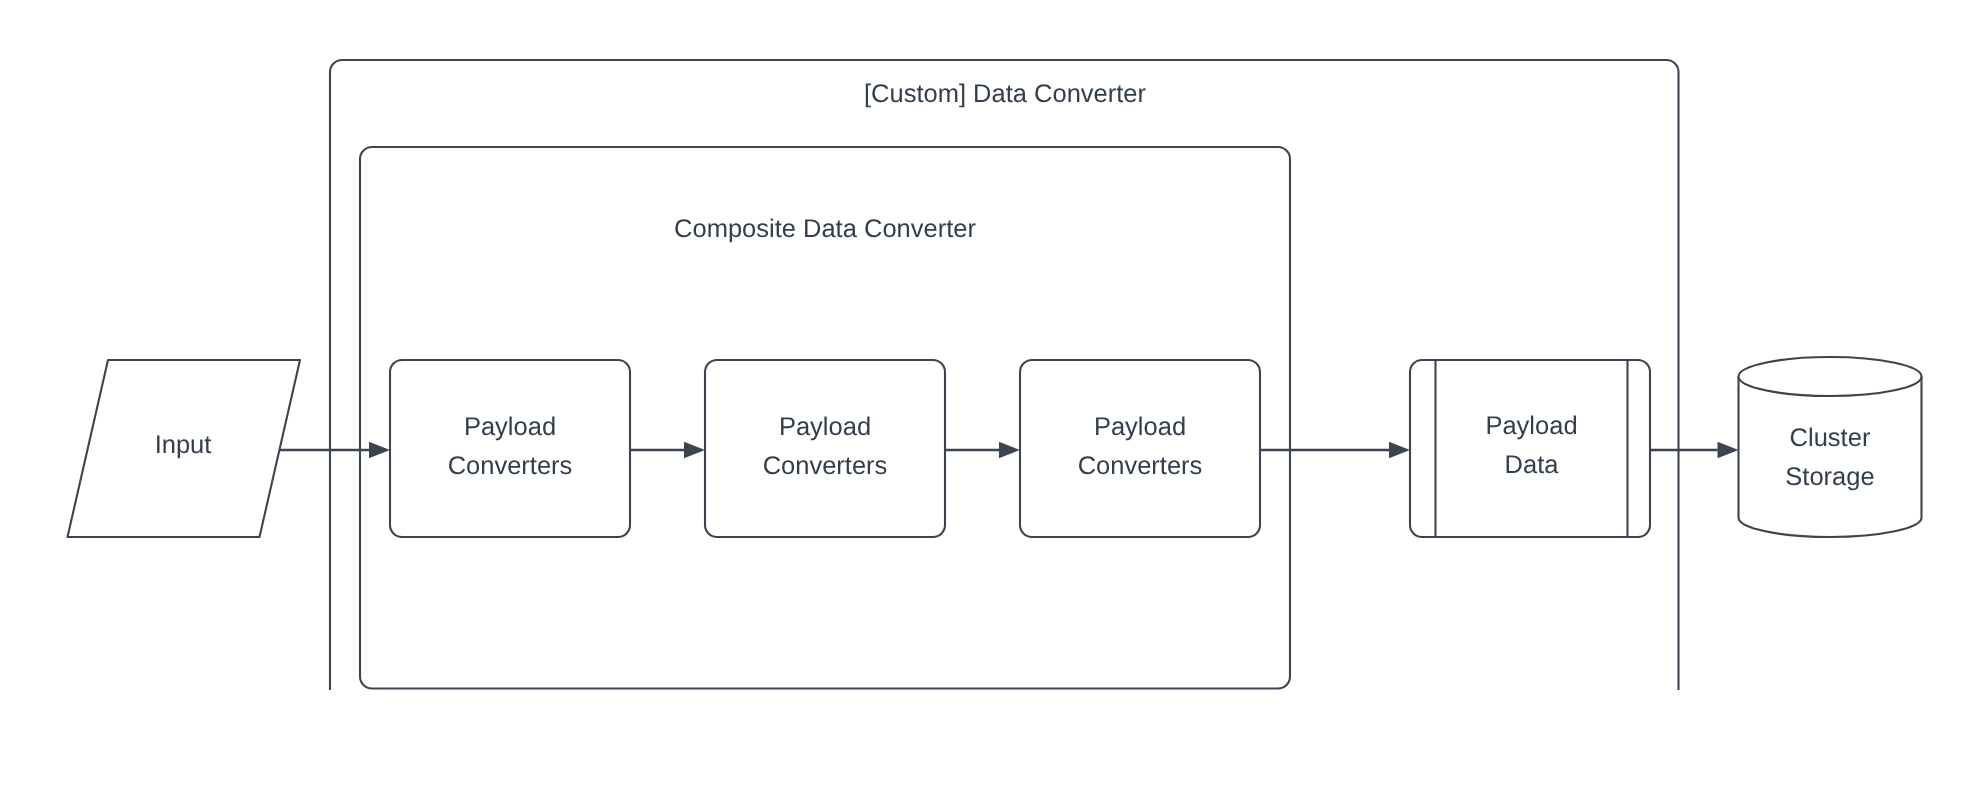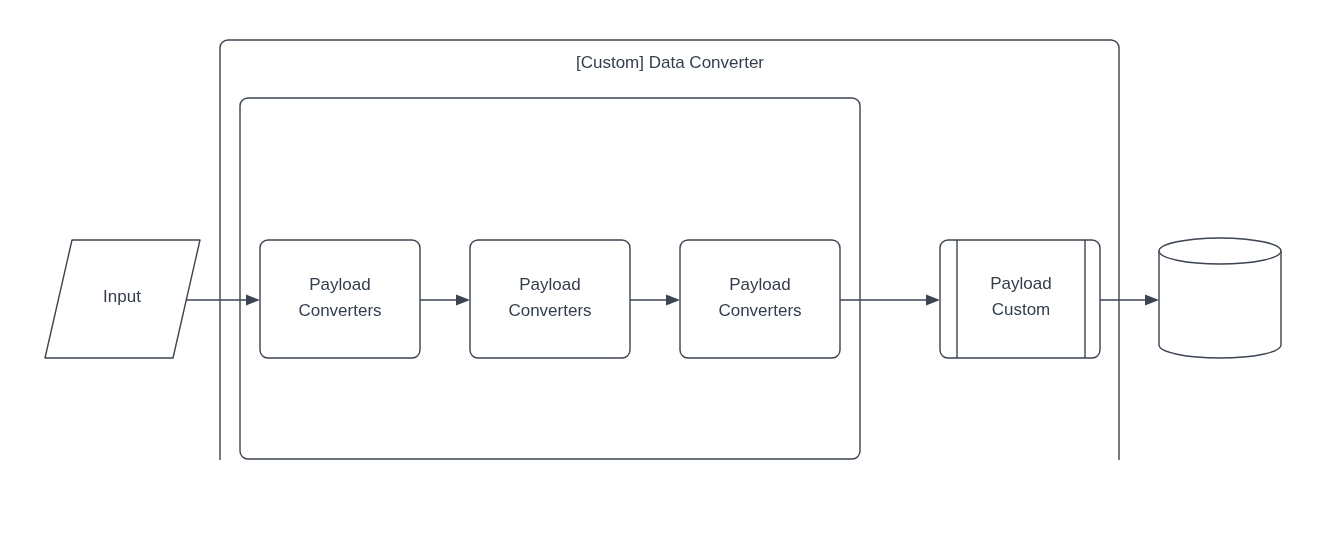--- a/index.html
+++ b/index.html
@@ -92,37 +92,42 @@
       <polygon class="arrow-head" points="940,300 926,294.5 926,305.5"></polygon>
     </g>
     <g>
       <line class="arrow-line" x1="1100" y1="300" x2="1145" y2="300"></line>
       <polygon class="arrow-head" points="1159,300 1145,294.5 1145,305.5"></polygon>
     </g>
   </svg>
 
   <div class="label" style="left:670px; top:63px">[Custom] Data Converter</div>
 
+  <div class="label" style="left:550px; top:153px">Composite Data Converter</div>
 
   <div class="label" style="left:122px; top:297px">Input</div>
 
   <div class="label" style="left:340px; top:298px">
     <span>Payload</span>
     <span>Converters</span>
   </div>
 
   <div class="label" style="left:550px; top:298px">
     <span>Payload</span>
     <span>Converters</span>
   </div>
 
   <div class="label" style="left:760px; top:298px">
     <span>Payload</span>
     <span>Converters</span>
   </div>
 
   <div class="label" style="left:1021px; top:297px">
     <span>Payload</span>
-    <span>Custom</span>
+    <span>Data</span>
   </div>
 
+  <div class="label" style="left:1220px; top:305px">
+    <span>Cluster</span>
+    <span>Storage</span>
+  </div>
 
 </div>
 
 </body></html>

